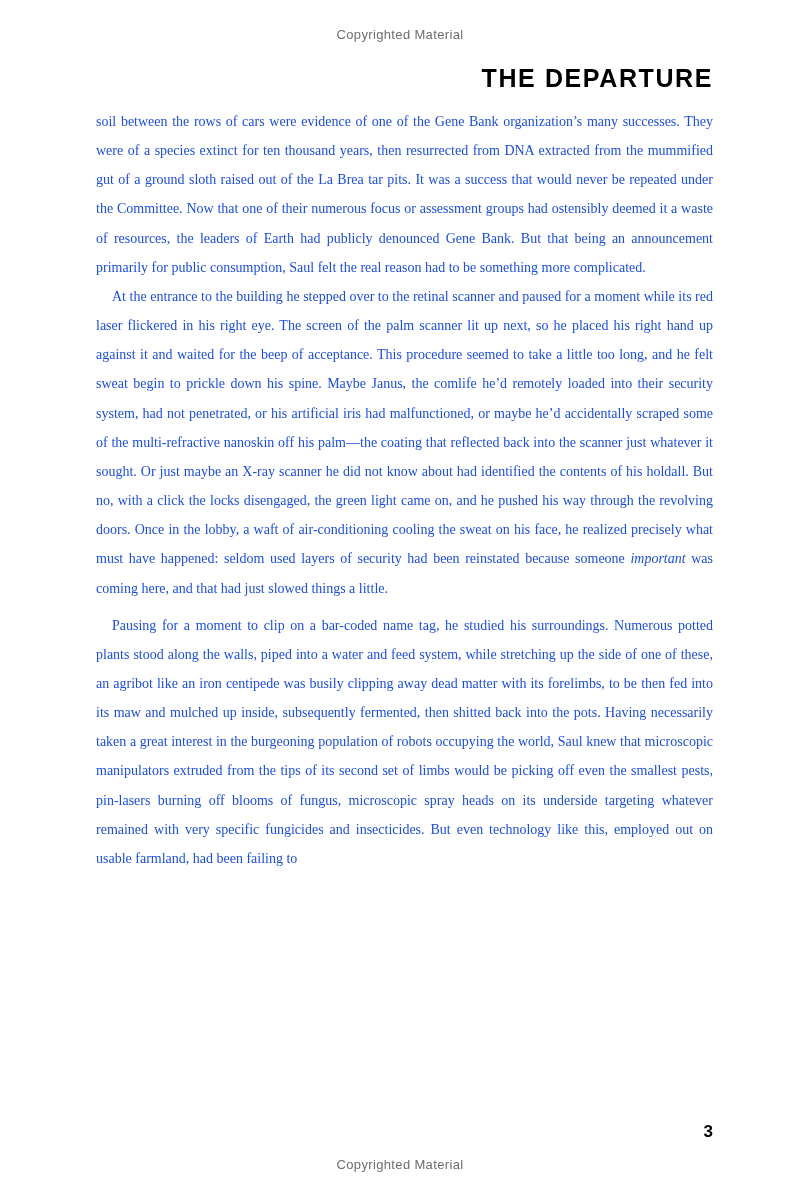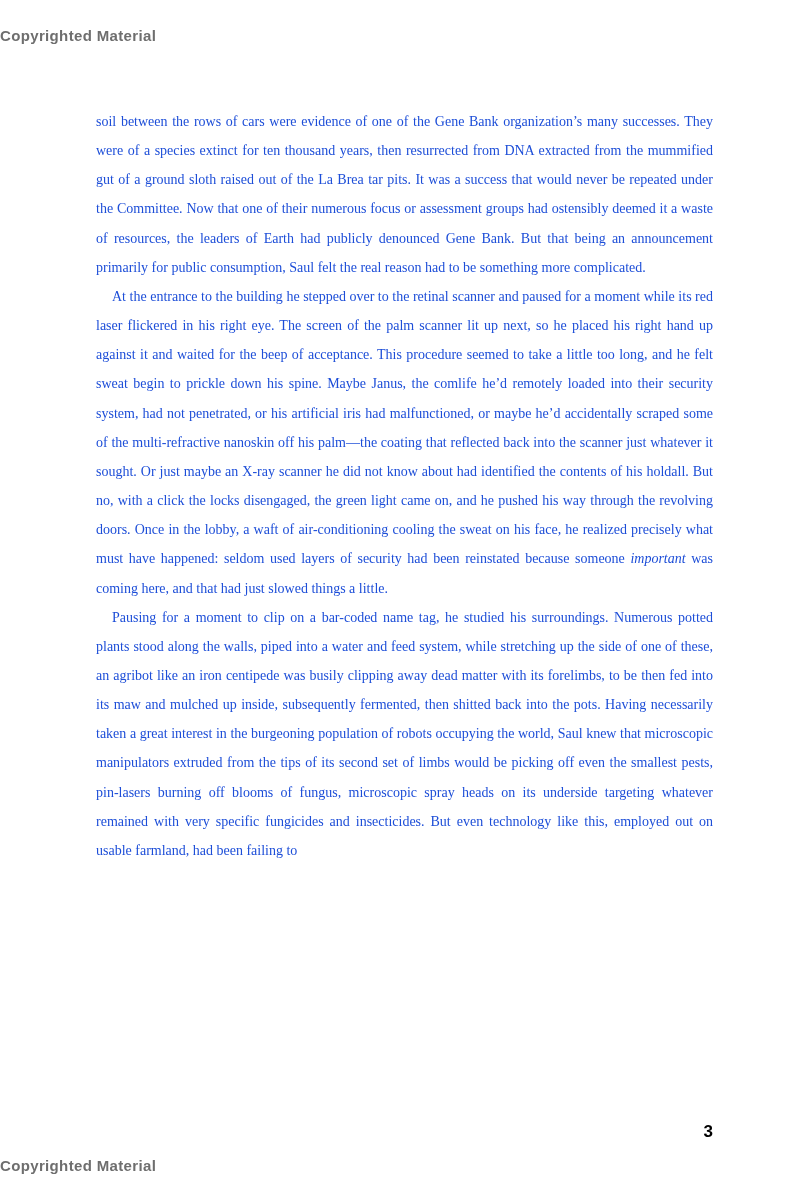--- a/index.html
+++ b/index.html
@@ -12,26 +12,26 @@
     width: 800px;
     height: 1200px;
     background: #ffffff;
     overflow: hidden;
     box-sizing: border-box;
   }
   .watermark {
     position: absolute;
     left: 0;
     width: 800px;
-    text-align: left;
+    text-align: center;
     font-family: "Liberation Sans", sans-serif;
-    font-size: 15px;
+    font-size: 13px;
     letter-spacing: 0.35px;
     color: #6e6e6e;
-    font-weight: 700;
+    font-weight: 400;
   }
   .watermark-top { top: 27px; }
   .watermark-bottom { top: 1157px; }
 
   .chapter-title {
     position: absolute;
     left: 96px;
     top: 66px;
     width: 617px;
     text-align: right;
@@ -60,20 +60,21 @@
   }
   .body-column p {
     margin: 0;
     text-indent: 0;
   }
   .body-column p.indented {
     text-indent: 16px;
   }
   .body-column p:last-child {
     text-align: justify;
+    margin-top: 8px;
   }
   .body-column em {
   }
 
   .page-number {
     position: absolute;
     left: 96px;
     top: 1122px;
     width: 617px;
     text-align: right;
@@ -83,20 +84,21 @@
     color: #000000;
   }
 </style>
 </head>
 <body>
 
 <div class="page">
 
   <div class="watermark watermark-top">Copyrighted Material</div>
 
+  <div class="chapter-title">THE DEPARTURE</div>
 
   <div class="body-column">
     <p class="first">soil between the rows of cars were evidence of one of the Gene Bank organization’s many successes. They were of a species extinct for ten thousand years, then resurrected from DNA extracted from the mummified gut of a ground sloth raised out of the La Brea tar pits. It was a success that would never be repeated under the Committee. Now that one of their numerous focus or assessment groups had ostensibly deemed it a waste of resources, the leaders of Earth had publicly denounced Gene Bank. But that being an announcement primarily for public consumption, Saul felt the real reason had to be something more complicated.</p>
 
     <p class="indented"><span>At the entrance to the building he stepped over to the retinal scanner and paused for a moment while its red laser flickered in his right eye. The screen of the palm scanner lit up next, so he placed his right hand up against it and waited for the beep of acceptance. This procedure seemed to take a little too long, and he felt sweat begin to prickle down his spine. Maybe Janus, the comlife he’d remotely loaded into their security system, had not penetrated, or his artificial iris had malfunctioned, or maybe he’d accidentally scraped some of the multi-refractive nanoskin off his palm—the coating that reflected back into the scanner just whatever it sought. Or just maybe an X-ray scanner he did not know about had identified the contents of his holdall. But no, with a click the locks disengaged, the green light came on, and he pushed his way through the revolving doors. Once in the lobby, a waft of air-conditioning cooling the sweat on his face, he realized precisely what must have happened: seldom used layers of security had been reinstated because someone </span><em>important</em><span> was coming here, and that had just slowed things a little.</span></p>
 
     <p class="indented">Pausing for a moment to clip on a bar-coded name tag, he studied his surroundings. Numerous potted plants stood along the walls, piped into a water and feed system, while stretching up the side of one of these, an agribot like an iron centipede was busily clipping away dead matter with its forelimbs, to be then fed into its maw and mulched up inside, subsequently fermented, then shitted back into the pots. Having necessarily taken a great interest in the burgeoning population of robots occupying the world, Saul knew that microscopic manipulators extruded from the tips of its second set of limbs would be picking off even the smallest pests, pin-lasers burning off blooms of fungus, microscopic spray heads on its underside targeting whatever remained with very specific fungicides and insecticides. But even technology like this, employed out on usable farmland, had been failing to</p>
   </div>
 
   <div class="page-number">3</div>

